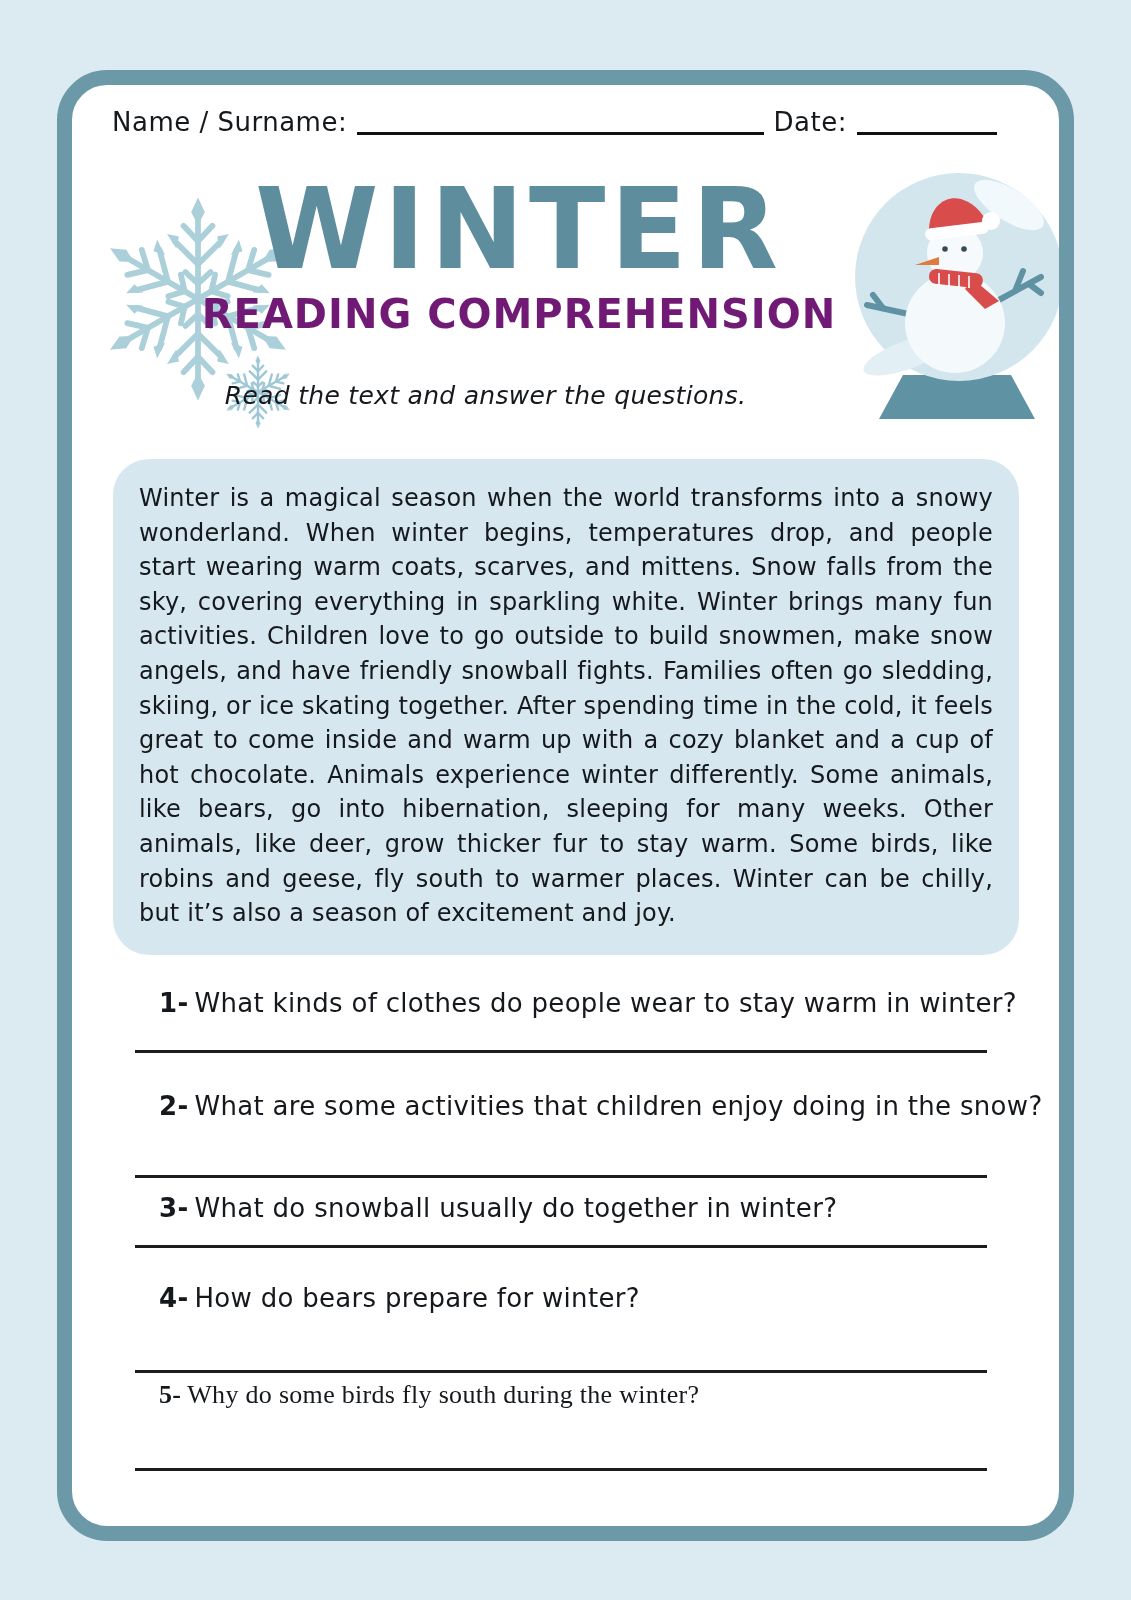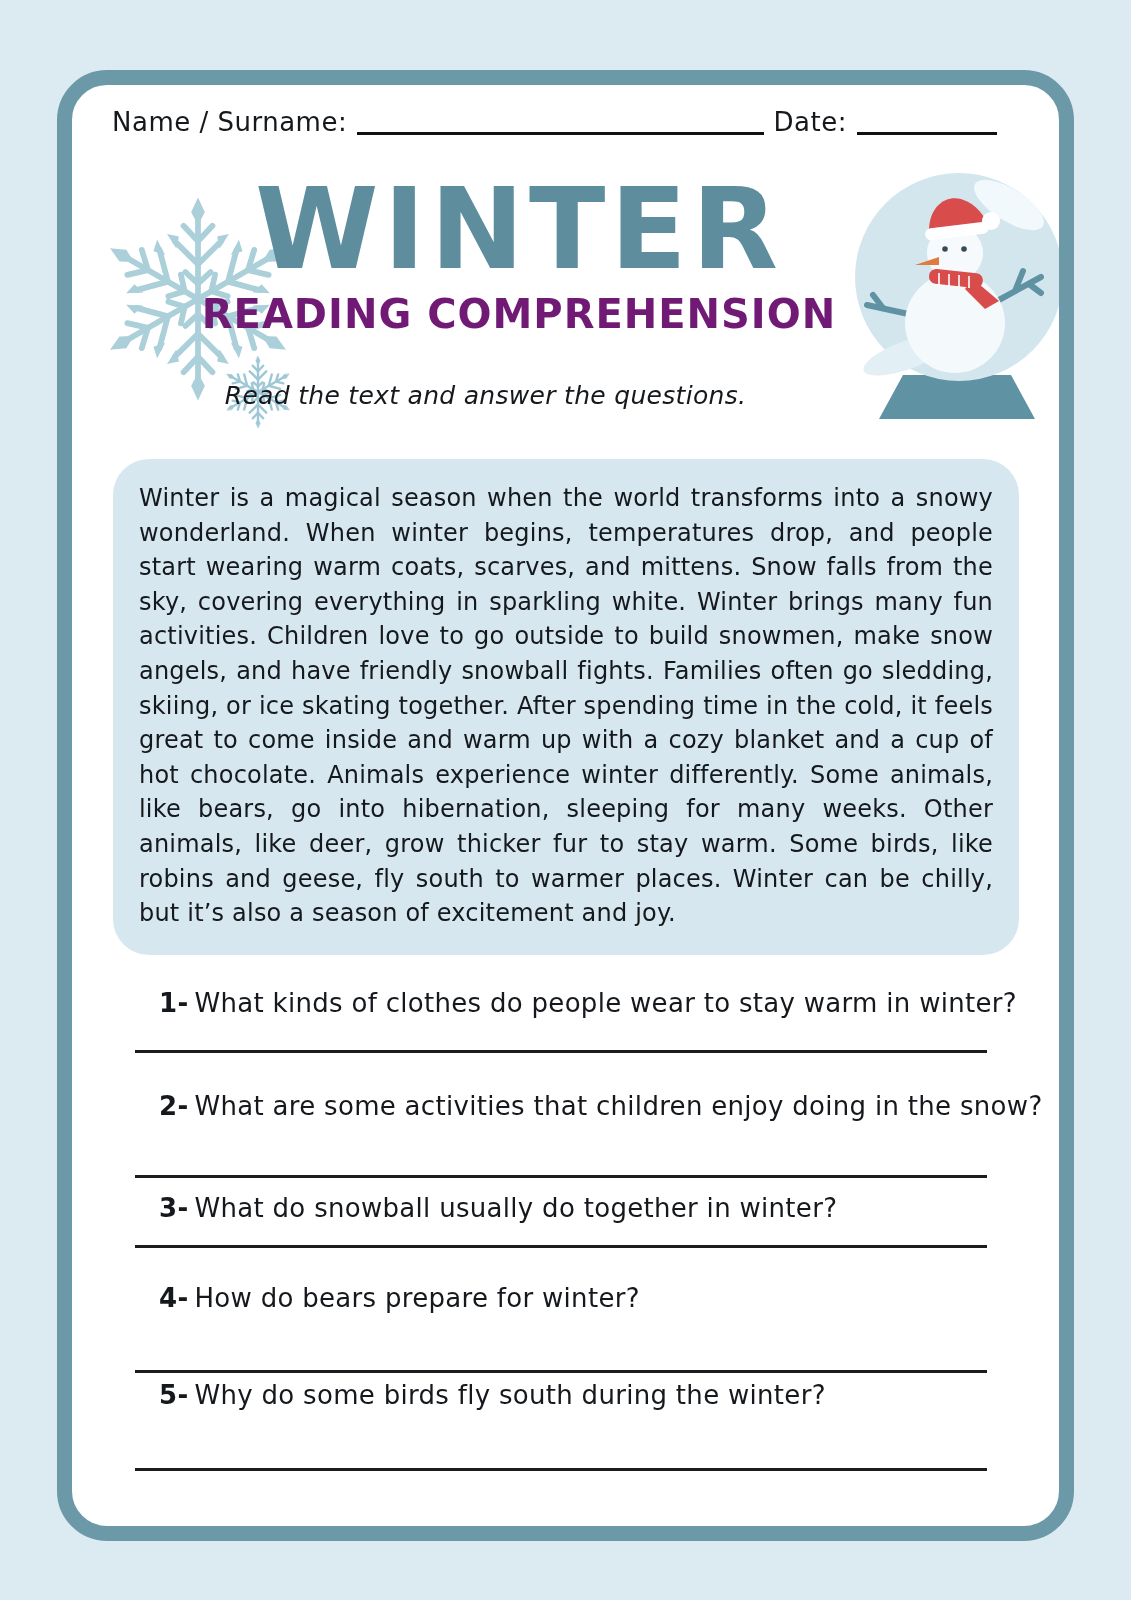--- a/index.html
+++ b/index.html
@@ -106,21 +106,21 @@
     position: absolute;
     left: 63px;
     width: 852px;
     border-bottom: 3px solid #1c1c1c;
     height: 0;
   }
   .q1 { top: 903px; }  .a1 { top: 965px; }
   .q2 { top: 1006px; } .a2 { top: 1090px; }
   .q3 { top: 1108px; } .a3 { top: 1160px; }
   .q4 { top: 1198px; } .a4 { top: 1285px; }
-  .q5 { top: 1295px; } .a5 { top: 1383px; }
+  .q5 { top: 1295px; font-family: Liberation Serif, serif; } .a5 { top: 1383px; }
 
   svg { display: block; }
 </style>
 </head>
 <body>
 
 <div class="card">
   <div class="card-inner">
 
     <div class="name-row">

